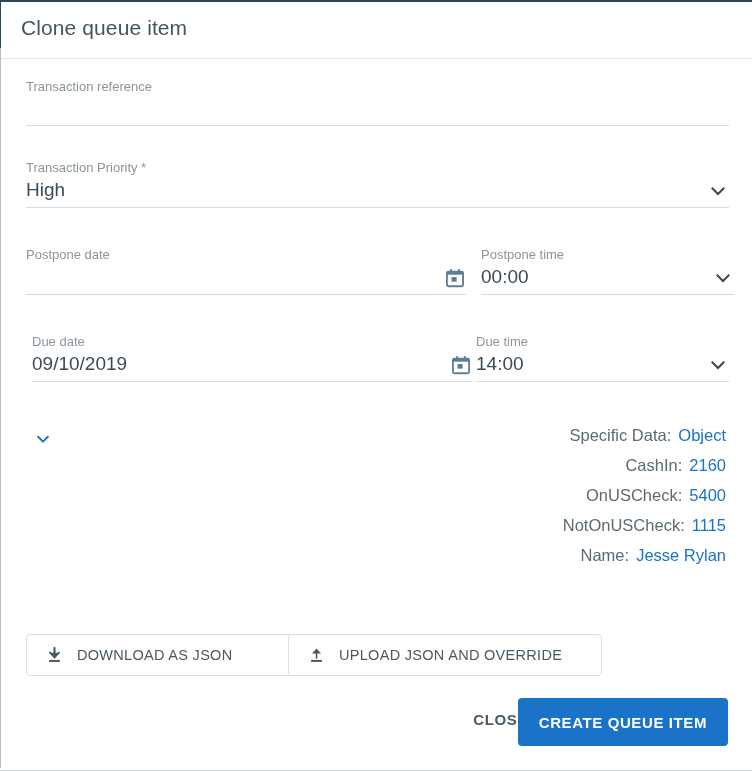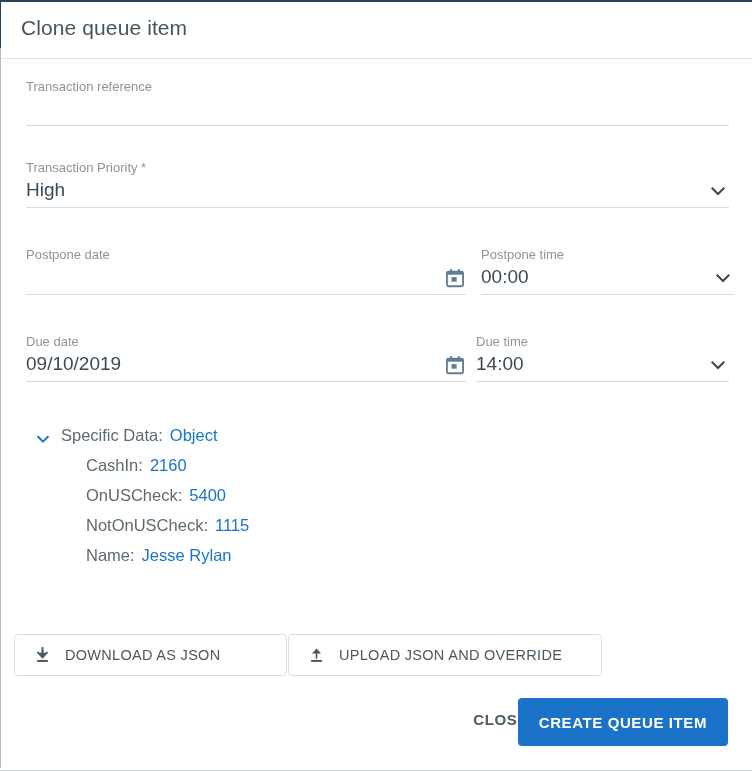--- a/index.html
+++ b/index.html
@@ -121,31 +121,32 @@
     top: 20px;
     width: 22px;
     height: 22px;
   }
 
   
   #f-txref   { left: 25px; top: 19px;  width: 703px; height: 47px; }
   #f-prio    { left: 25px; top: 100px; width: 703px; height: 48px; }
   #f-pdate   { left: 25px; top: 187px; width: 440px; height: 48px; }
   #f-ptime   { left: 480px; top: 187px; width: 253px; height: 48px; }
-  #f-ddate   { left: 25px; top: 274px; width: 440px; height: 48px; }
+  #f-ddate   { left: 31px; top: 274px; width: 440px; height: 48px; }
   #f-dtime   { left: 475px; top: 274px; width: 253px; height: 48px; }
   #f-txref .rule, #f-prio .rule, #f-pdate .rule,
   #f-ptime .rule, #f-ddate .rule, #f-dtime .rule { width: 100%; }
 
   
   #spec-data {
     position: absolute;
     left: 25px;
     top: 366px;
     width: 700px;
+    text-align: right;
   }
   .tree-row {
     position: relative;
     height: 30px;
     font-size: 16.5px;
     color: #5d6a72;
     white-space: nowrap;
   }
   .tree-row.root { padding-left: 35px; }
   .tree-row.child { padding-left: 60px; }
@@ -175,21 +176,21 @@
     align-items: center;
     padding: 0 18px;
     cursor: pointer;
   }
   .json-btn .ic {
     width: 19px;
     height: 19px;
     margin-right: 13px;
     flex: 0 0 auto;
   }
-  #btn-download { left: 13px; top: 574px; width: 273px; }
+  #btn-download { left: 25px; top: 574px; width: 273px; }
   #btn-upload   { left: 287px; top: 574px; width: 314px; }
 
   
   #dlg-footer {
     position: absolute;
     left: 1px;
     top: 680px;
     width: 751px;
     height: 90px;
     background: #fff;

